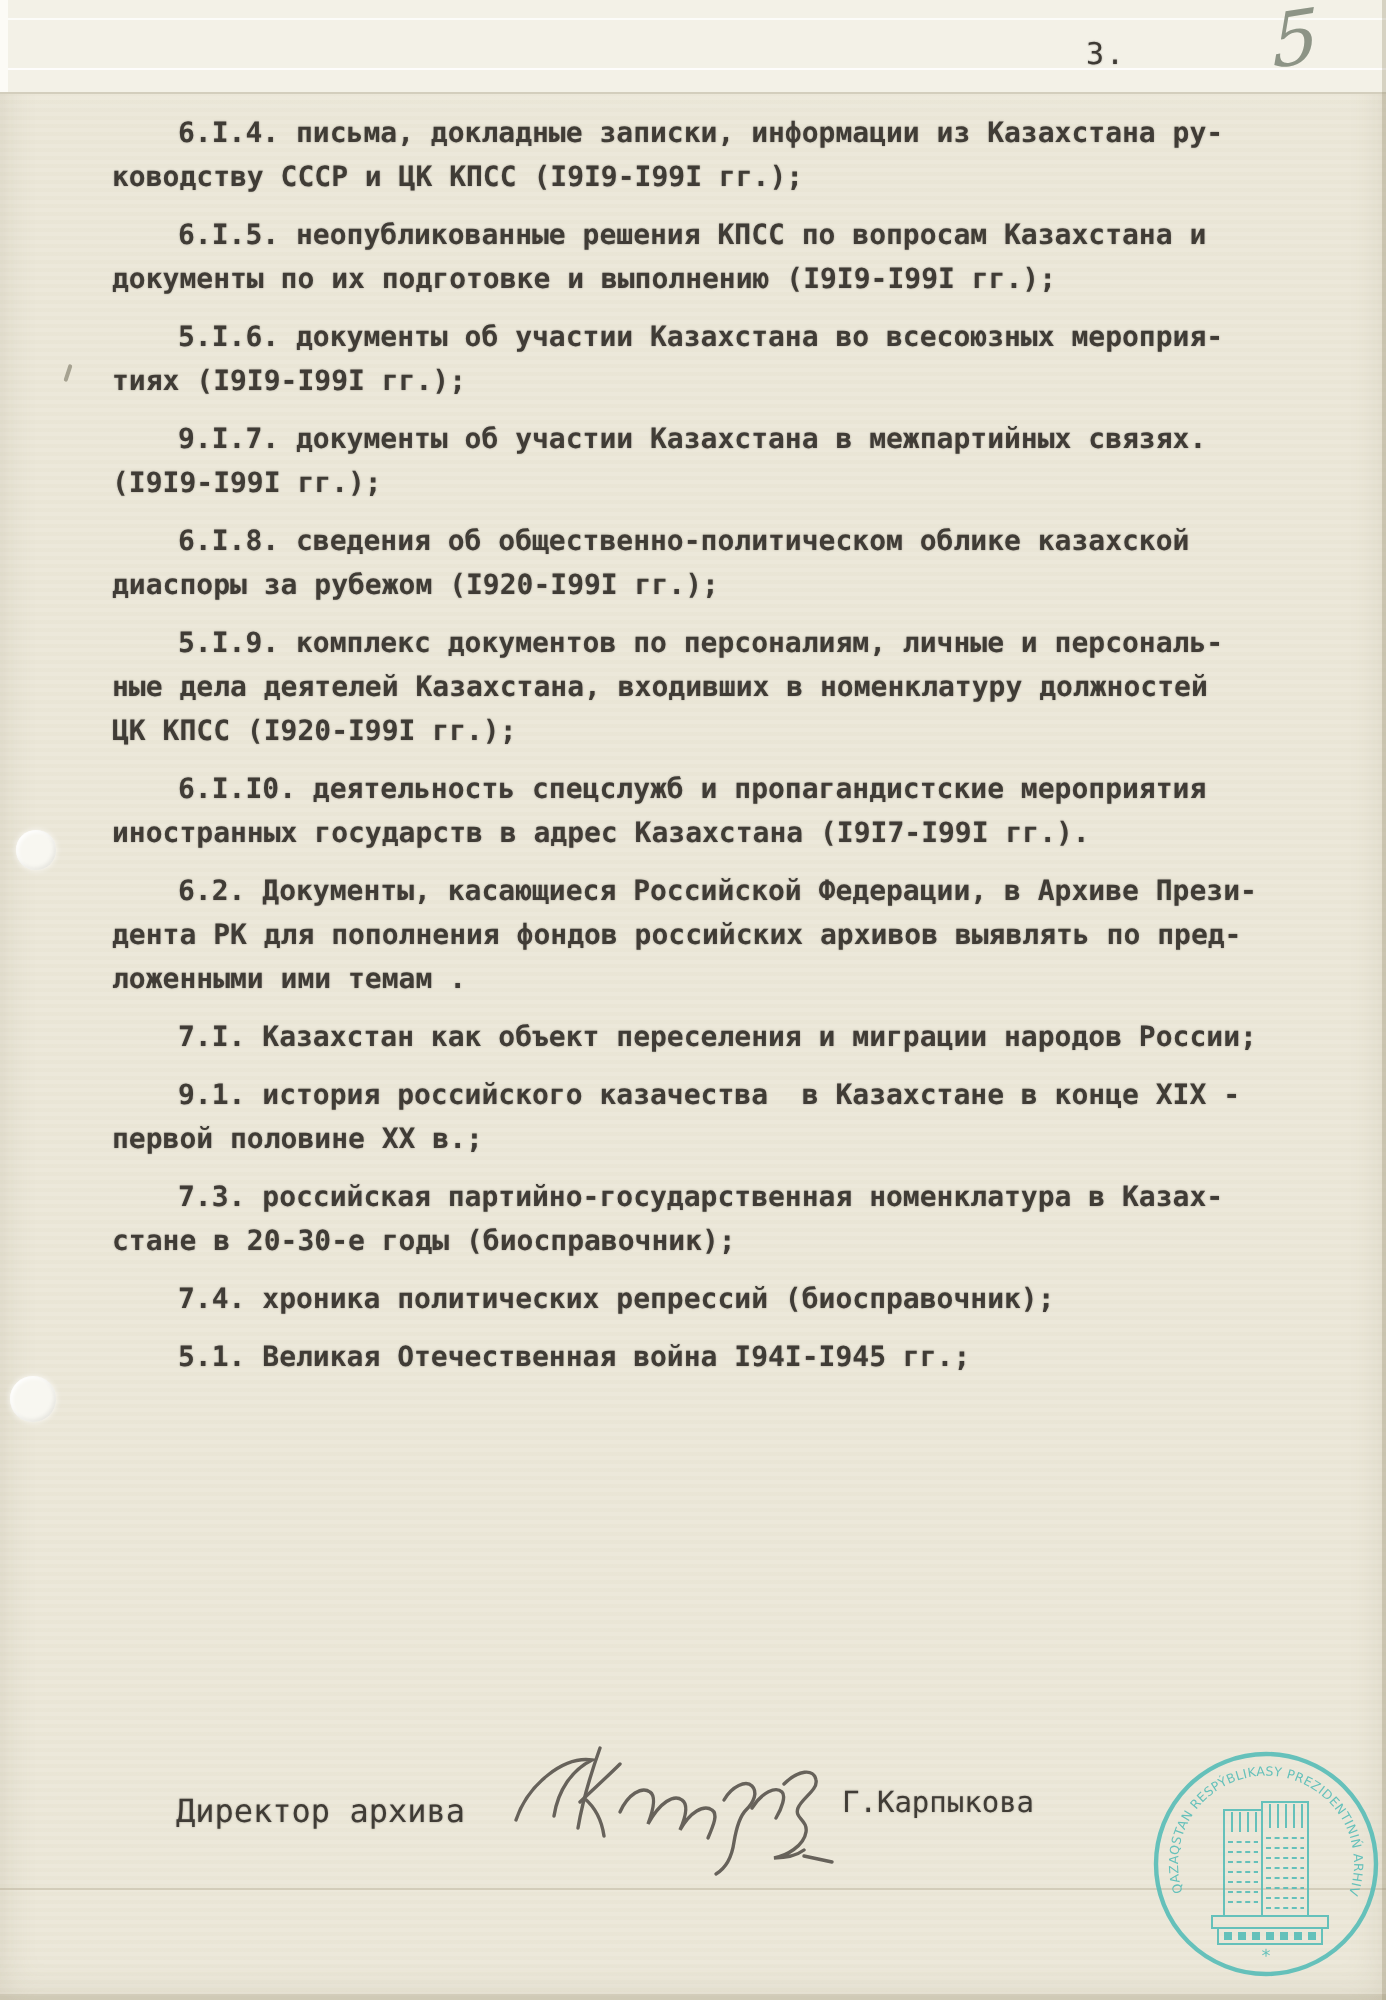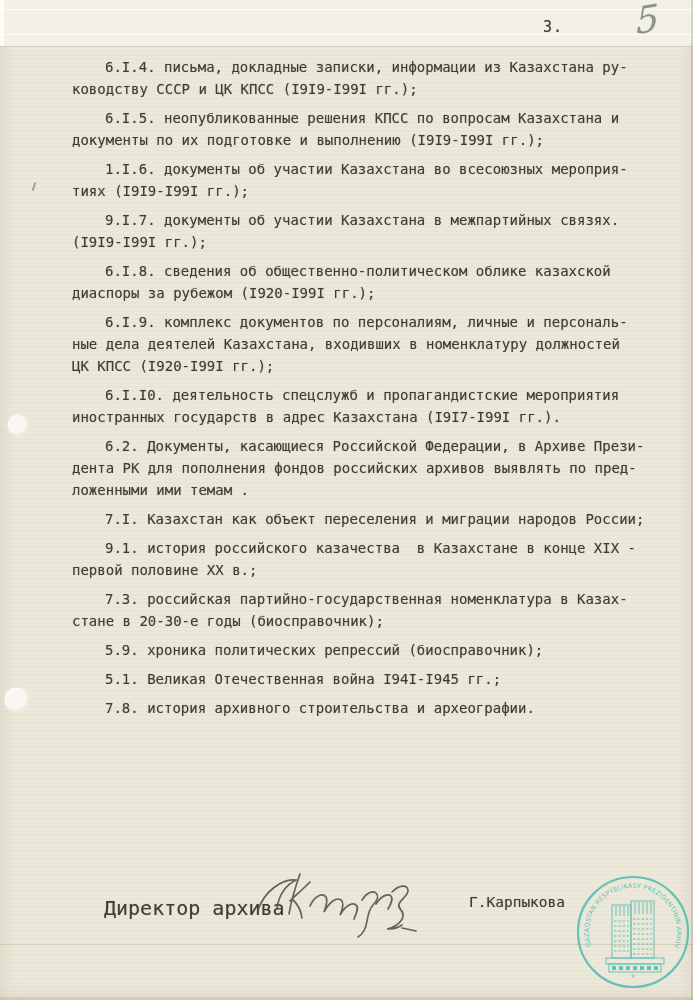--- a/index.html
+++ b/index.html
@@ -28,29 +28,29 @@
     font-size:15px; color:#3e3a34; letter-spacing:1px;
     text-shadow:0 0 1px rgba(62,58,52,0.45);
   }
   .pencil-five {
     position:absolute; left:636px; top:-2px;
     font-family:"DejaVu Serif","Liberation Serif",serif; font-style:italic;
     font-size:37px; color:rgba(122,132,116,0.85);
     transform:rotate(-9deg) skewX(-8deg);
   }
 
-  .body-text { position:absolute; left:72px; top:56px; width:582px; color:#403c36; }
+  .body-text { position:absolute; left:56px; top:56px; width:582px; color:#403c36;font-weight:bold; }
   .para {
     margin:0 0 7px 0; font-size:14px; line-height:22px;
     text-indent:33px; white-space:pre-wrap;
     text-shadow:0 0 1px rgba(64,60,54,0.42);
   }
 
-  .sig-title { position:absolute; left:104px;  top:896px; font-size:20px; color:#403c36; text-shadow:0 0 1px rgba(64,60,54,0.42); }
-  .sig-name  { position:absolute; left:421px; top:894px; font-size:14.5px; color:#403c36; text-shadow:0 0 1px rgba(64,60,54,0.42);margin-left:48px; }
+  .sig-title { position:absolute; left:88px;  top:896px; font-size:16px; color:#403c36; text-shadow:0 0 1px rgba(64,60,54,0.42); }
+  .sig-name  { position:absolute; left:421px; top:894px; font-size:14.5px; color:#403c36; text-shadow:0 0 1px rgba(64,60,54,0.42); }
   .sig-svg   { position:absolute; left:244px; top:858px; }
 
   .stamp { position:absolute; left:576px; top:875px; width:114px; height:114px; opacity:0.88; }
 
   .hole { position:absolute; border-radius:50%; background:#f8f7f1;
     box-shadow: inset -1px -1px 2px rgba(0,0,0,0.07), inset 1px 1px 2px rgba(255,255,255,0.95), 0 0 3px rgba(255,255,255,0.8); }
   .hole1 { left:8px; top:415px; width:20px; height:20px; }
   .hole2 { left:5px; top:688px; width:23px; height:23px; }
 
   .tick { position:absolute; left:33px; top:182px; width:2px; height:9px;
@@ -74,42 +74,41 @@
 
   <div class="tick"></div>
   <div class="hole hole1"></div>
   <div class="hole hole2"></div>
 
   <div class="body-text">
     <p class="para">6.I.4. письма, докладные записки, информации из Казахстана ру-
 ководству СССР и ЦК КПСС (I9I9-I99I гг.);</p>
     <p class="para">6.I.5. неопубликованные решения КПСС по вопросам Казахстана и
 документы по их подготовке и выполнению (I9I9-I99I гг.);</p>
-    <p class="para">1.I.6. документы об участии Казахстана во всесоюзных мероприя-
+    <p class="para">5.I.6. документы об участии Казахстана во всесоюзных мероприя-
 тиях (I9I9-I99I гг.);</p>
     <p class="para">9.I.7. документы об участии Казахстана в межпартийных связях.
 (I9I9-I99I гг.);</p>
     <p class="para">6.I.8. сведения об общественно-политическом облике казахской
 диаспоры за рубежом (I920-I99I гг.);</p>
-    <p class="para">6.I.9. комплекс документов по персоналиям, личные и персональ-
+    <p class="para">5.I.9. комплекс документов по персоналиям, личные и персональ-
 ные дела деятелей Казахстана, входивших в номенклатуру должностей
 ЦК КПСС (I920-I99I гг.);</p>
     <p class="para">6.I.I0. деятельность спецслужб и пропагандистские мероприятия
 иностранных государств в адрес Казахстана (I9I7-I99I гг.).</p>
     <p class="para">6.2. Документы, касающиеся Российской Федерации, в Архиве Прези-
 дента РК для пополнения фондов российских архивов выявлять по пред-
 ложенными ими темам .</p>
     <p class="para">7.I. Казахстан как объект переселения и миграции народов России;</p>
     <p class="para">9.1. история российского казачества  в Казахстане в конце XIX -
 первой половине XX в.;</p>
     <p class="para">7.3. российская партийно-государственная номенклатура в Казах-
 стане в 20-30-е годы (биосправочник);</p>
-    <p class="para">5.9. хроника политических репрессий (биосправочник);</p>
+    <p class="para">7.4. хроника политических репрессий (биосправочник);</p>
     <p class="para">5.1. Великая Отечественная война I94I-I945 гг.;</p>
-    <p class="para">7.8. история архивного строительства и археографии.</p>
   </div>
 
   <div class="sig-title">Директор архива</div>
 
   <svg class="sig-svg" width="200" height="85" viewBox="0 0 200 85">
     <g fill="none" stroke="#55504a" stroke-width="1.7" stroke-linecap="round" opacity="0.88">
       <path d="M 14,52 C 20,34 38,20 52,22 C 42,27 35,37 33,50"></path>
       <path d="M 56,16 C 51,30 47,44 45,56"></path>
       <path d="M 66,24 C 58,32 51,38 46,43 M 48,41 C 54,46 57,53 58,60"></path>
       <path d="M 66,48 c 4,-9 11,-13 15,-10 c 3,2 2,8 -1,16 c 6,-11 13,-15 17,-12 c 3,2 2,8 -1,15 c 5,-9 12,-13 16,-10 c 3,2 1,7 -2,14"></path>

